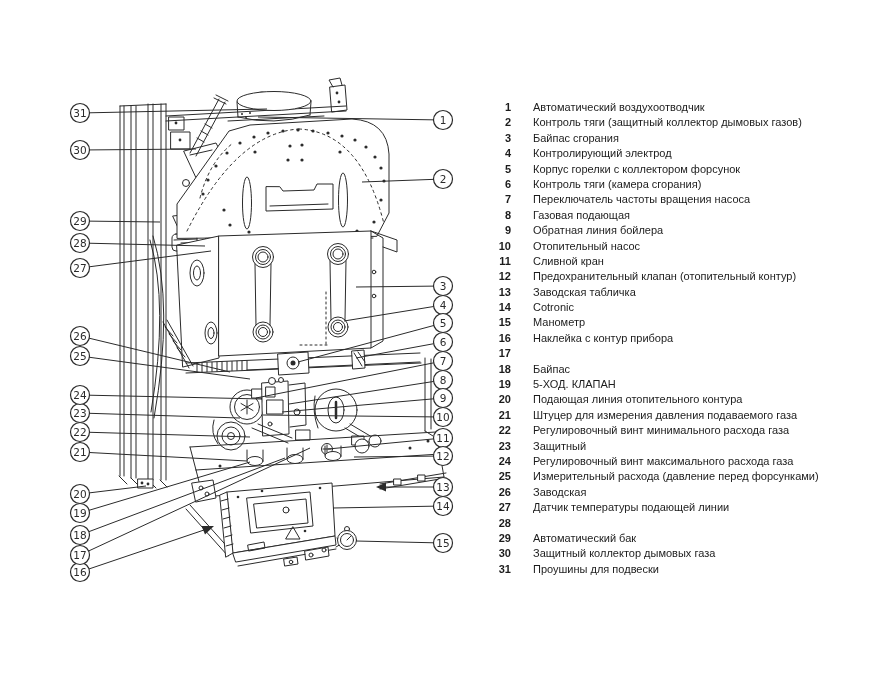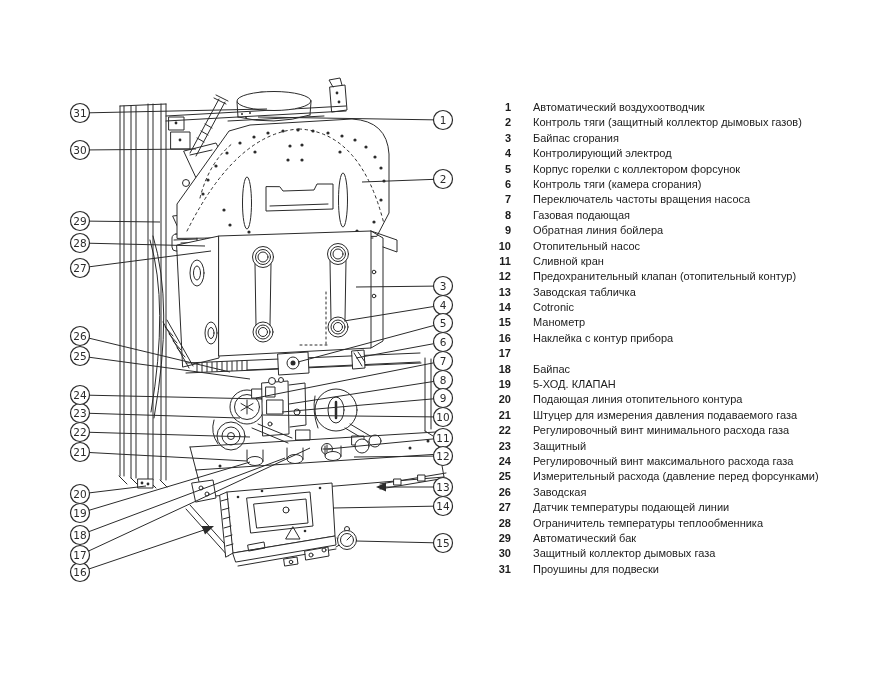--- a/index.html
+++ b/index.html
@@ -514,21 +514,20 @@
       <div class="legend-row">
         <span class="legend-num">26</span>
         <span class="legend-label">Заводская</span>
       </div>
       <div class="legend-row">
         <span class="legend-num">27</span>
         <span class="legend-label">Датчик температуры подающей линии</span>
       </div>
       <div class="legend-row">
         <span class="legend-num">28</span>
-        <span class="legend-label">Ограничитель температуры теплообменника</span>
       </div>
       <div class="legend-row">
         <span class="legend-num">29</span>
         <span class="legend-label">Автоматический бак</span>
       </div>
       <div class="legend-row">
         <span class="legend-num">30</span>
         <span class="legend-label">Защитный коллектор дымовых газа</span>
       </div>
       <div class="legend-row">

